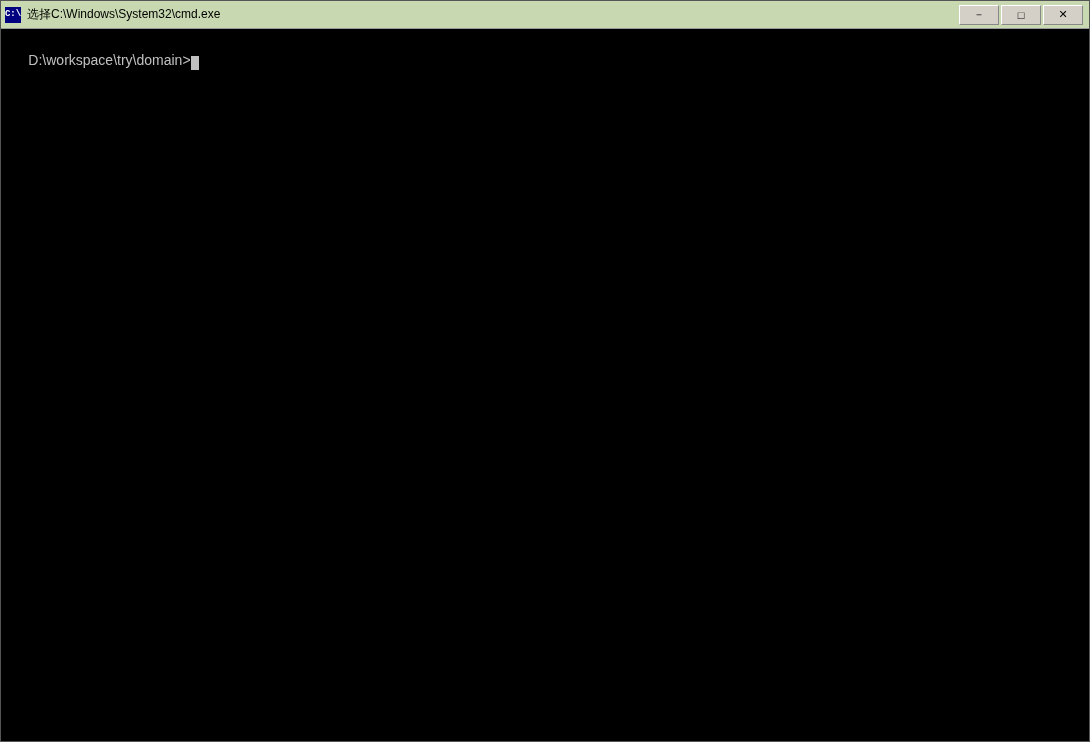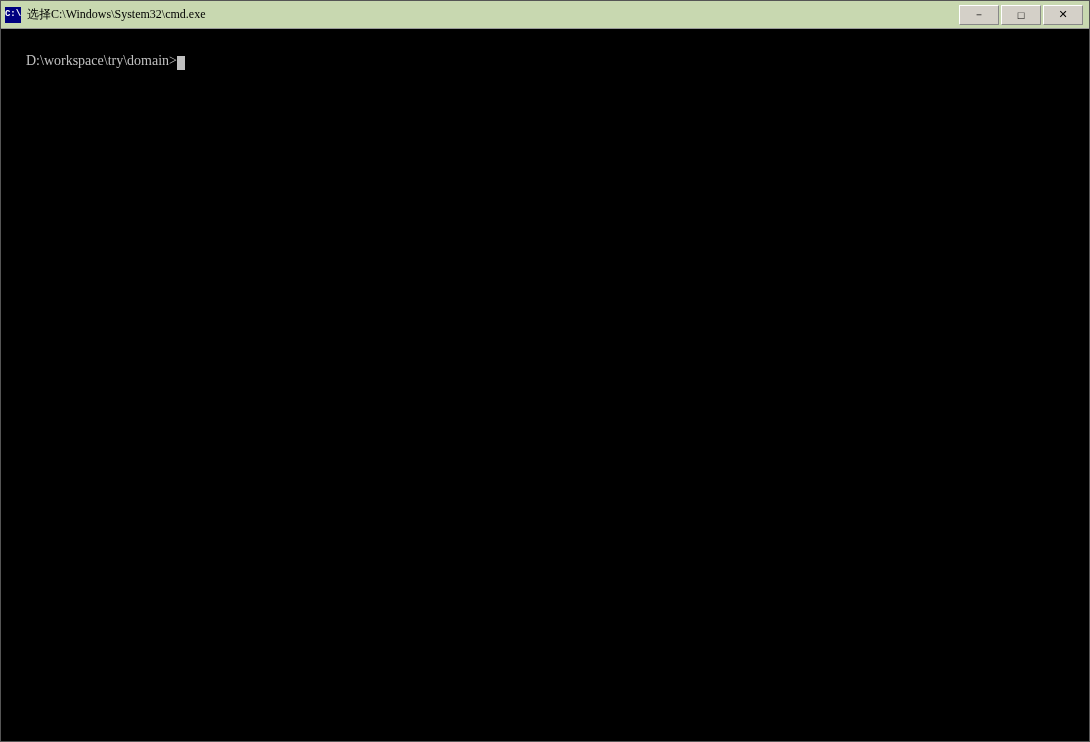--- a/index.html
+++ b/index.html
@@ -62,21 +62,21 @@
       color: #fff;
       font-size: 9px;
       font-family: 'Courier New', monospace;
       font-weight: bold;
       line-height: 1;
     }
 
     .titlebar-title {
       font-size: 12px;
       color: #000;
-      font-family: Liberation Serif, serif;
+      font-family: Liberation Sans, sans-serif;
       white-space: nowrap;
     }
 
     .titlebar-controls {
       display: flex;
       gap: 2px;
     }
 
     .titlebar-btn {
       width: 40px;
@@ -98,21 +98,21 @@
       flex: 1;
       background: #000000;
       padding: 2px 4px;
       overflow: hidden;
       position: relative;
     }
 
     .terminal-line {
       color: #c0c0c0;
       font-size: 14px;
-      font-family: Liberation Serif, serif;
+      font-family: Liberation Sans, sans-serif;
       white-space: pre;
       line-height: 1.4;
     }
 
     .cursor {
       display: inline-block;
       width: 8px;
       height: 14px;
       background: #c0c0c0;
       vertical-align: bottom;

